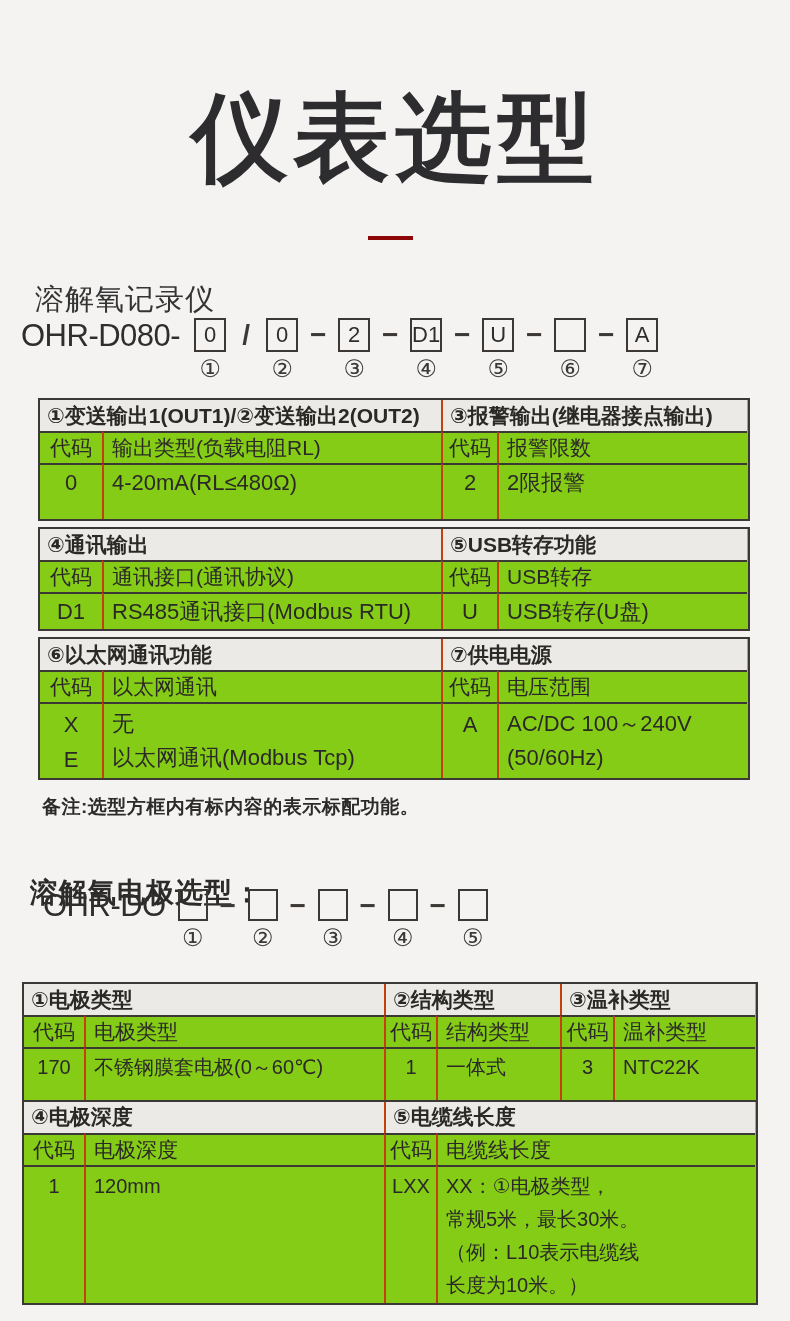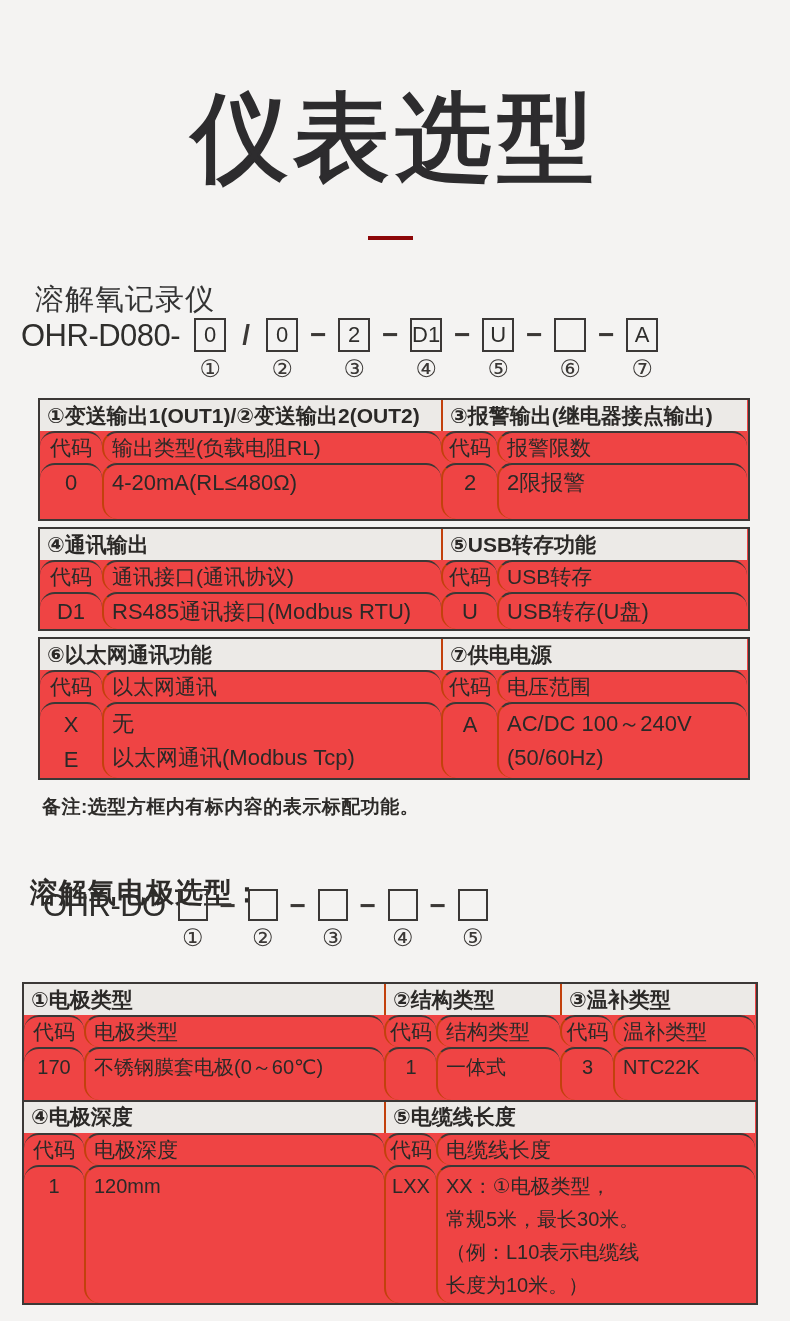--- a/index.html
+++ b/index.html
@@ -73,21 +73,21 @@
     font-family:"DejaVu Sans","Liberation Sans",sans-serif;
     font-size:24px;line-height:1;color:#3b3836;
   }
   
   .sel-table{position:absolute;}
   #table1{left:38px;top:398px;width:712px;}
   #table2{left:22px;top:982px;width:736px;}
   .tsec{
     display:grid;
     border:2.5px solid #3b3836;
-    background:#ef4444;
+    background:#84cc16;
     box-sizing:border-box;
   }
   #table1 .tsec{grid-template-columns:62px 339px 56px 250px;margin-bottom:6px;}
   #table1 .tsec:last-child{margin-bottom:0;}
   #table2 .tsec-r1{grid-template-columns:60px 300px 52px 124px 53px 142px;}
   #table2 .tsec-r2{grid-template-columns:60px 300px 52px 319px;margin-top:-2.5px;}
   .cell{
     box-sizing:border-box;
     display:flex;align-items:center;
     padding:1px 4px;
@@ -97,21 +97,21 @@
   .band{
     background:#eceae7;
     font-weight:bold;
     min-height:31px;
     padding-left:7px;
     letter-spacing:0px;
     white-space:nowrap;
   }
   .span2{grid-column:span 2;}
   .vline{border-left:2px solid #c2410c;}
-  .rline{border-top:2px solid #3b3836;border-radius:15px;}
+  .rline{border-top:2px solid #3b3836;}
   .code{justify-content:center;text-align:center;padding-left:2px;padding-right:2px;}
   .desc{padding-left:8px;white-space:nowrap;}
   .lblrow{min-height:31px;}
   .datarow{align-items:flex-start;padding-top:3px;font-size:22px;line-height:30px;}
   .pre{white-space:pre-line;}
   .h-s1{min-height:56px;}
   .h-s2{min-height:37px;}
   .h-s3{min-height:72px;line-height:34px;}
   #table2 .datarow{font-size:20px;}
   .h2-s1{min-height:53px;}

